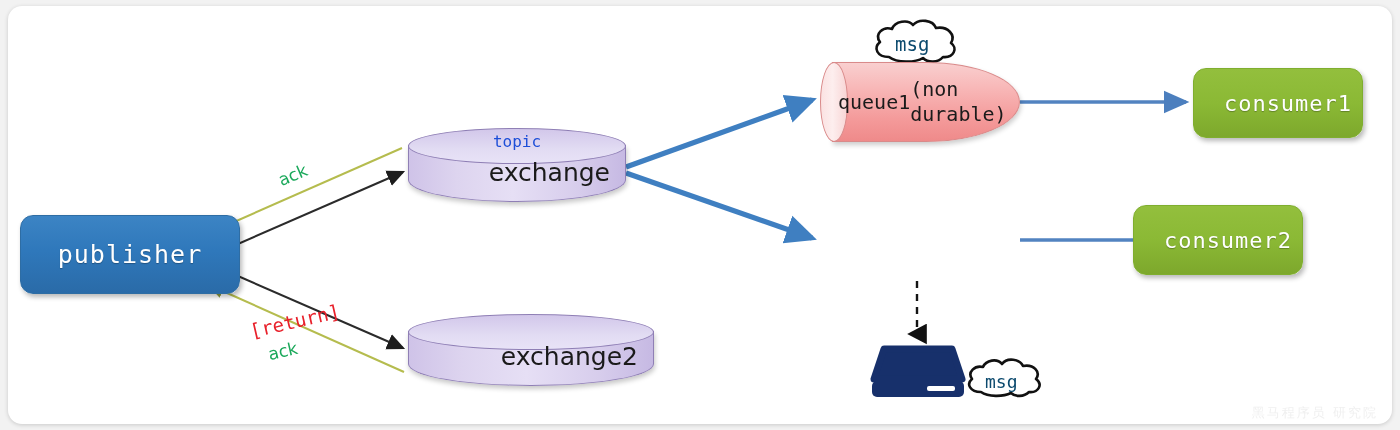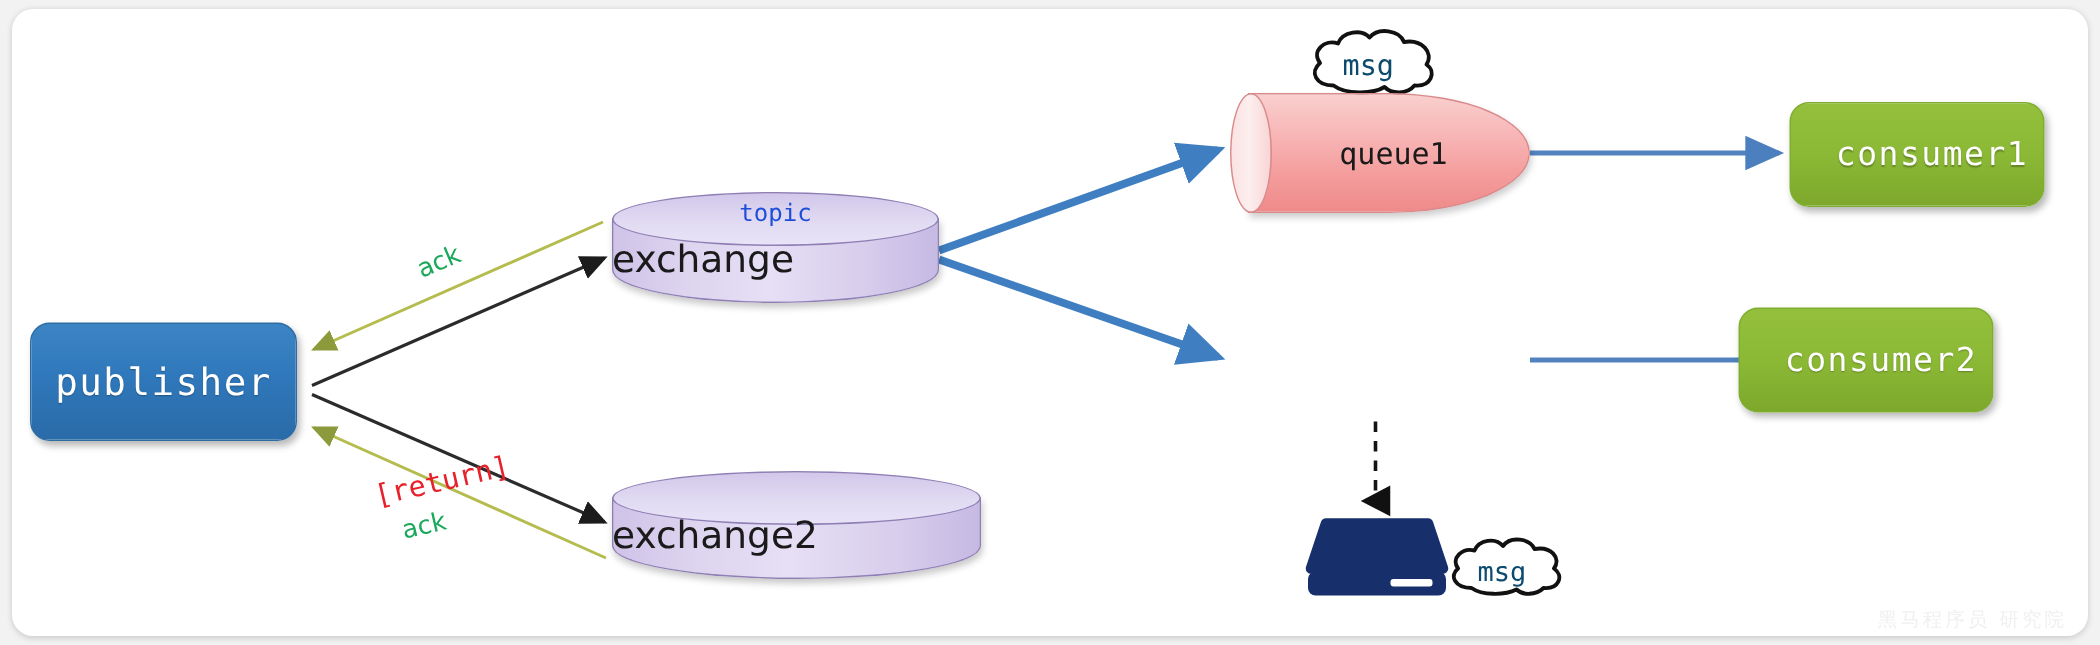--- a/index.html
+++ b/index.html
@@ -78,21 +78,21 @@
     left: 0; right: 0;
     top: 0;
     height: 34px;
     background: linear-gradient(to bottom, #d2c7ea 0%, #e2dcf3 60%, #e8e3f7 100%);
     border: 1px solid #8f7fb5;
     border-radius: 50%;
   }
   .vcyl .vlabel {
     position: absolute;
     left: 0; right: 16px;
-    text-align: left;
+    text-align: right;
     font-family: "DejaVu Sans", sans-serif;
     color: #1a1a1a;
     z-index: 4;
   }
   .vcyl .vsub {
     position: absolute;
     left: 0; right: 0;
     text-align: center;
     font-family: "DejaVu Sans Mono", monospace;
     font-size: 16px;
@@ -225,21 +225,21 @@
     </g>
 
     <g>
       <path d="M981,392 C970,392 966,384 972,379 C967,372 975,365 983,367
                C986,360 997,358 1002,364 C1007,357 1020,359 1023,366
                C1034,364 1041,372 1036,379 C1043,384 1039,393 1029,392
                C1024,397 1015,397 1011,393 C1003,397 988,397 981,392 Z" fill="#ffffff" stroke="#111111" stroke-width="2.6" stroke-linejoin="round"></path>
     </g>
   </svg>
 
-  <div class="rbox box-publisher" style="left:20px; top:215px; width:178px; height:79px;">
+  <div class="rbox box-publisher" style="left:20px; top:215px; width:220px; height:79px;">
     <span>publisher</span>
   </div>
 
   <div class="vcyl" style="left:408px; top:128px; width:218px; height:74px;">
     <div class="body"></div>
     <div class="top"></div>
     <div class="vsub" style="top:4px;">topic</div>
     <div class="vlabel" style="top:30px; font-size:25px;">exchange</div>
   </div>
 
@@ -247,28 +247,29 @@
     <div class="body"></div>
     <div class="top"></div>
     <div class="vlabel" style="top:28px; font-size:25px;">exchange2</div>
   </div>
 
   <div class="hcyl" style="left:820px; top:62px; width:200px; height:80px;">
     <div class="hbody"></div>
     <div class="hcap"></div>
     <div class="hlabel">
       <div>queue1</div>
+      <div>(non durable)</div>
     </div>
   </div>
 
 
   <div class="rbox box-consumer" style="left:1193px; top:68px; width:170px; height:70px;">
     <span>consumer1</span>
   </div>
-  <div class="rbox box-consumer" style="left:1159px; top:205px; width:170px; height:70px;">
+  <div class="rbox box-consumer" style="left:1133px; top:205px; width:170px; height:70px;">
     <span>consumer2</span>
   </div>
 
   <div class="cloud" style="left:872px; top:22px; width:100px; height:46px;">
     <div class="ctext" style="font-size:19px; left:23px; top:11px;">msg</div>
   </div>
   <div class="cloud" style="left:966px; top:358px; width:86px; height:42px;">
     <div class="ctext" style="font-size:18px; left:19px; top:13px;">msg</div>
   </div>
 

